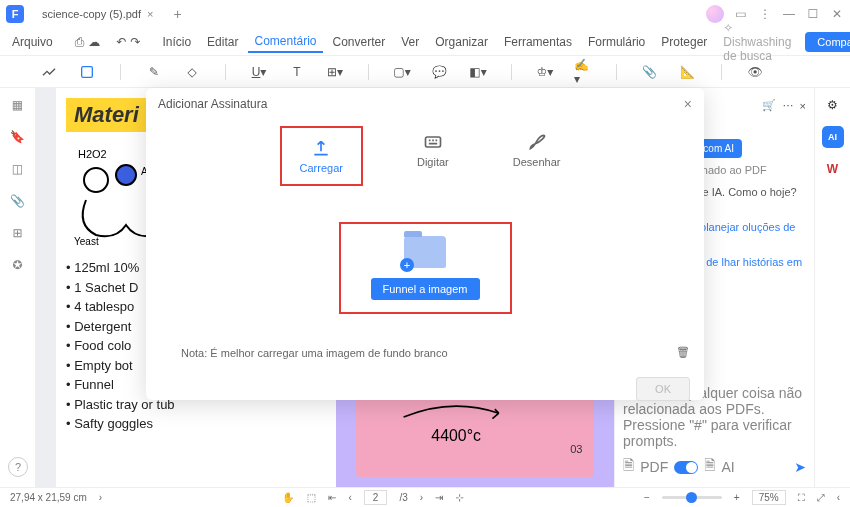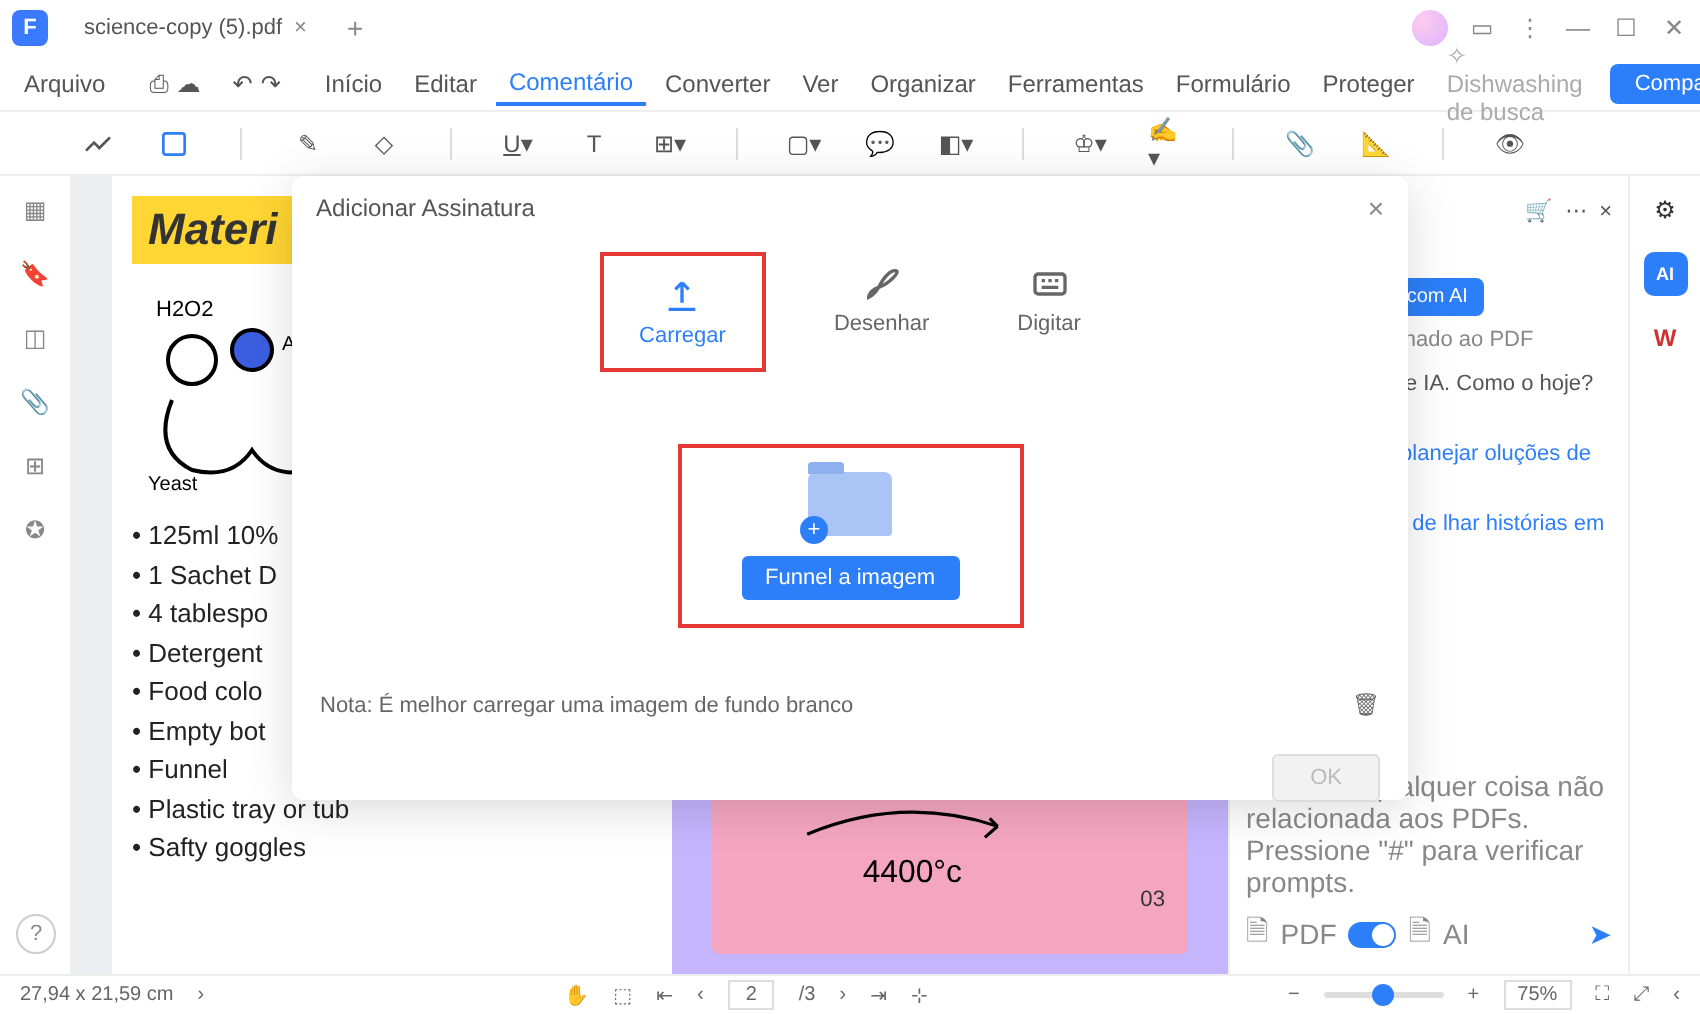--- a/index.html
+++ b/index.html
@@ -53,32 +53,32 @@
 .ai-badge { width: 22px; height: 22px; background: #2d7ff9; border-radius: 5px; color: #fff; font-size: 9px; display: flex; align-items: center; justify-content: center; font-weight: bold; }
 
 .statusbar { position: absolute; bottom: 0; left: 0; right: 0; height: 20px; background: #fff; border-top: 1px solid #eee; display: flex; align-items: center; padding: 0 10px; font-size: 10px; color: #666; gap: 12px; }
 .statusbar .spacer { flex: 1; }
 .slider { width: 60px; height: 3px; background: #ddd; border-radius: 2px; position: relative; }
 .slider::after { content: ""; position: absolute; left: 40%; top: -4px; width: 11px; height: 11px; background: #2d7ff9; border-radius: 50%; }
 
 .modal { position: absolute; left: 146px; top: 88px; width: 558px; height: 312px; background: #fff; border-radius: 6px; box-shadow: 0 4px 24px rgba(0,0,0,.15); z-index: 100; }
 .modal-header { display: flex; align-items: center; justify-content: space-between; padding: 8px 12px; font-size: 12px; color: #555; gap: 15px; }
 .modal-close { color: #888; cursor: pointer; font-size: 14px; }
-.modal-tabs { display: flex; justify-content: center; gap: 24px; padding: 6px 0 12px; }
+.modal-tabs { display: flex; justify-content: center; gap: 44px; padding: 6px 0 12px; }
 .mtab { display: flex; flex-direction: column; align-items: center; gap: 4px; font-size: 11px; color: #666; cursor: pointer; padding: 6px 10px; }
 .mtab.active { color: #2d7ff9; }
 .mtab-highlight { border: 2px solid #e53935; padding: 4px 8px; }
 .mtab svg { width: 20px; height: 20px; }
 .modal-body { display: flex; flex-direction: column; align-items: center; justify-content: center; height: 140px; }
 .body-highlight { border: 2px solid #e53935; padding: 12px 30px; display: flex; flex-direction: column; align-items: center; gap: 10px; }
 .folder-icon { width: 42px; height: 32px; background: #a9c4f5; border-radius: 4px 4px 2px 2px; position: relative; }
 .folder-icon::before { content: ""; position: absolute; top: -5px; left: 0; width: 18px; height: 6px; background: #8fb0ee; border-radius: 2px 2px 0 0; }
 .folder-plus { position: absolute; left: -4px; bottom: -4px; width: 14px; height: 14px; background: #2d7ff9; border-radius: 50%; color: #fff; font-size: 11px; display: flex; align-items: center; justify-content: center; }
 .choose-btn { background: #2d7ff9; color: #fff; padding: 5px 12px; border-radius: 3px; font-size: 11px; }
-.modal-note { padding: 8px 14px; font-size: 11px; color: #666; display: flex; align-items: center; justify-content: space-between; }
+.modal-note { padding: 8px 14px; font-size: 11px; color: #666; display: flex; align-items: center; justify-content: space-between; margin-left: 21px; }
 .modal-footer { display: flex; justify-content: flex-end; gap: 10px; padding: 10px 14px; }
 .btn { padding: 5px 18px; border-radius: 3px; font-size: 11px; border: 1px solid #ddd; background: #fff; color: #555; cursor: pointer; margin-left: 32px; }
 .btn.disabled { background: #f2f2f2; color: #bbb; }
 
 .help-btn { position: absolute; left: 8px; bottom: 30px; width: 20px; height: 20px; border: 1px solid #ccc; border-radius: 50%; display: flex; align-items: center; justify-content: center; color: #888; font-size: 11px; }
 </style>
 </head>
 <body>
 
 <div class="titlebar">
@@ -278,31 +278,31 @@
     <div class="mtab-highlight">
       <div class="mtab active">
         <svg viewBox="0 0 24 24" fill="none" stroke="#2d7ff9" stroke-width="2">
             <path d="M12 16V4m0 0l-4 4m4-4l4 4M4 20h16"></path>
           </svg>
         <span>Carregar</span>
       </div>
     </div>
     <div class="mtab">
       <svg viewBox="0 0 24 24" fill="none" stroke="currentColor" stroke-width="2">
-          <path d="M4 20s4-2 6-6 6-10 10-10-4 8-10 10-6 6-6 6z"></path>
-        </svg>
-      <span>Desenhar</span>
-    </div>
-    <div class="mtab">
-      <svg viewBox="0 0 24 24" fill="none" stroke="currentColor" stroke-width="2">
           <rect x="3" y="6" width="18" height="12" rx="2"></rect>
           <path d="M7 10h2m2 0h2m2 0h2M7 14h10"></path>
         </svg>
       <span>Digitar</span>
     </div>
+    <div class="mtab">
+      <svg viewBox="0 0 24 24" fill="none" stroke="currentColor" stroke-width="2">
+          <path d="M4 20s4-2 6-6 6-10 10-10-4 8-10 10-6 6-6 6z"></path>
+        </svg>
+      <span>Desenhar</span>
+    </div>
   </div>
   <div class="modal-body">
     <div class="body-highlight">
       <div class="folder-icon">
         <div class="folder-plus">+</div>
       </div>
       <div class="choose-btn">Funnel a imagem</div>
     </div>
   </div>
   <div class="modal-note">

